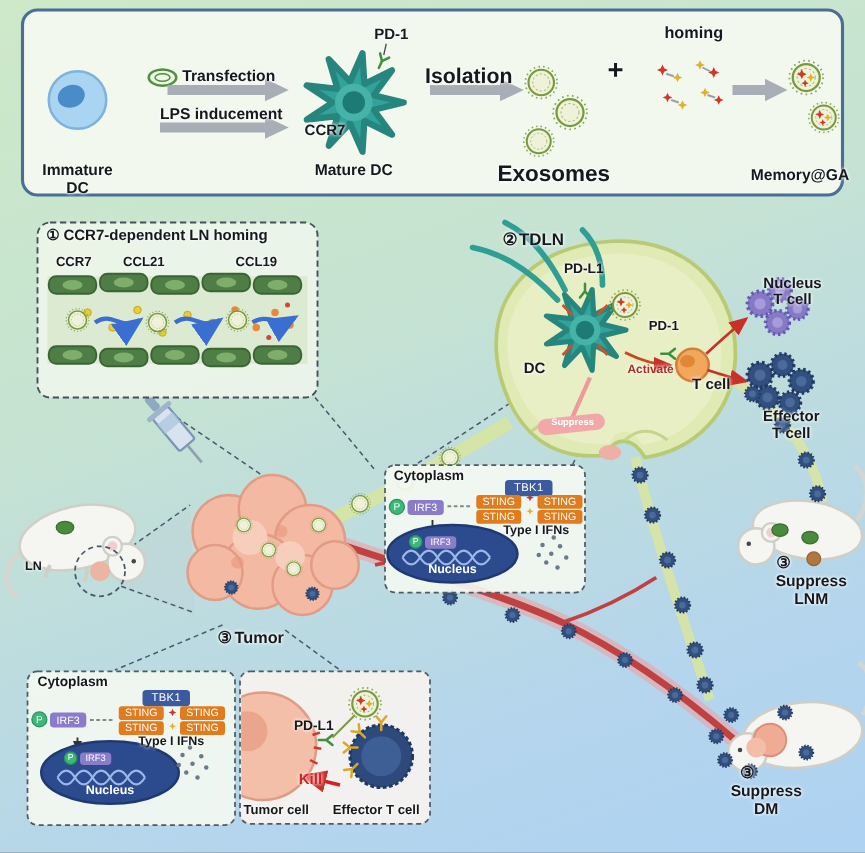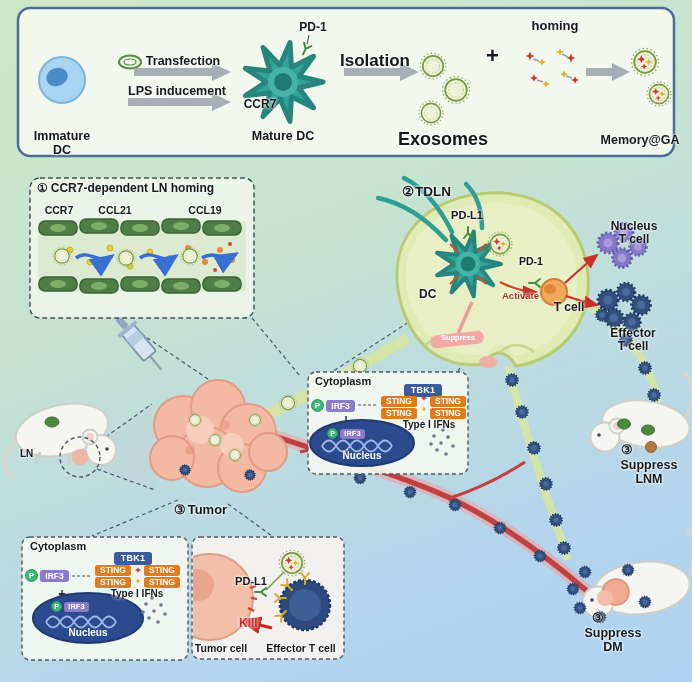--- a/index.html
+++ b/index.html
@@ -7,21 +7,21 @@
   body { font-family:"Liberation Sans", sans-serif; }
   .canvas { position:relative; width:692px; height:682px; overflow:hidden;
             background:linear-gradient(160deg,#cde9c8 0%,#c6e3d2 38%,#b4d5ec 78%,#aed2f2 100%); }
   svg.art { position:absolute; left:0; top:0; }
   .lbl { position:absolute; font-weight:bold; color:#15181c; line-height:1.12; white-space:pre-line;
          text-shadow:0 0 3px rgba(255,255,255,.9),0 0 3px rgba(255,255,255,.9); }
   .center { text-align:center; }
   .nos { text-shadow:none; }
   .flex { display:flex; gap:3px; align-items:baseline; }
   .badge { position:absolute; display:flex; align-items:center; justify-content:center;
-           color:#fff; font-weight:bold; line-height:1; text-shadow:none; }
+           color:#fff; font-weight:normal; line-height:1; text-shadow:none; }
   .b-tbk1 { width:38px; height:13px; background:#3c5a9e; border-radius:3px; font-size:9px; letter-spacing:.3px; }
   .b-sting { width:36px; height:11px; background:#e07b1e; border-radius:2.5px; font-size:8.5px; }
   .b-irf3 { width:29px; height:12px; background:#8a7cc8; border-radius:3px; font-size:8.5px; }
   .b-irf3.sm { width:25px; height:10px; font-size:7.5px; }
   .b-p { width:13px; height:13px; background:#3cb878; border-radius:50%; font-size:8px; border:1px solid #2a9460; }
   .b-p.sm { width:11px; height:11px; font-size:7px; }
 </style>
 </head>
 <body>
 

